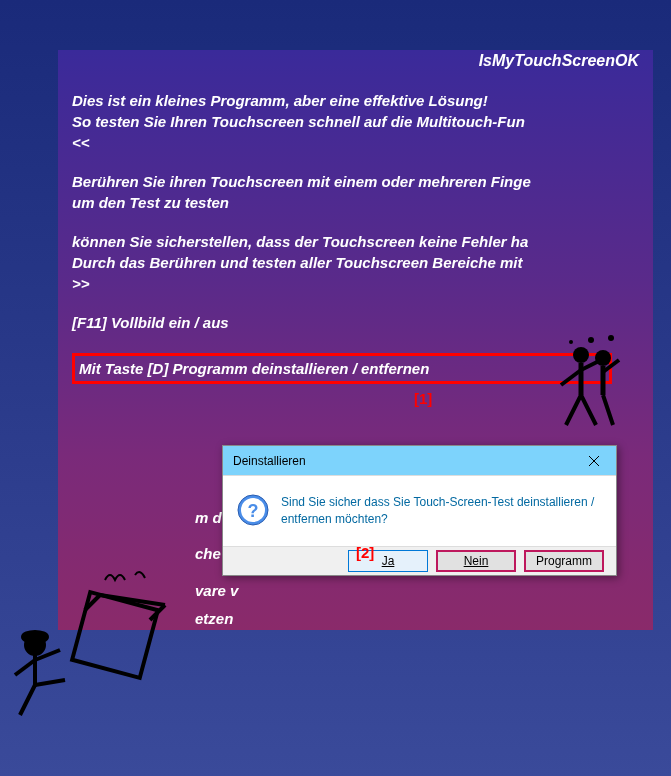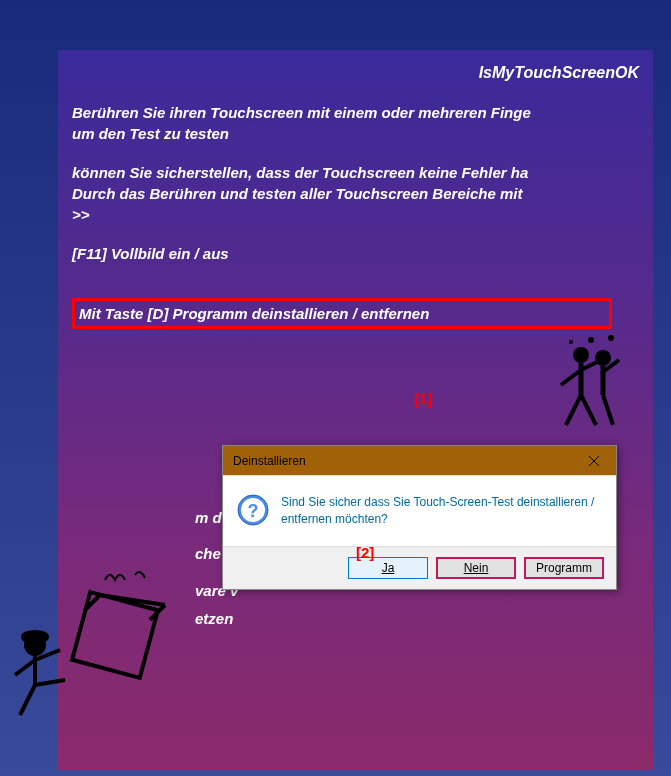--- a/index.html
+++ b/index.html
@@ -13,42 +13,42 @@
       background: linear-gradient(180deg, #1a2a7a 0%, #2a3a8a 50%, #3a4a9a 100%);
       font-family: Arial, sans-serif;
       position: relative;
       overflow: hidden;
     }
     .app-window {
       position: absolute;
       left: 58px;
       top: 50px;
       width: 595px;
-      height: 720px;
+      height: 580px;
       background: linear-gradient(180deg, #3a2a9a 0%, #5a2a8a 40%, #7a2a7a 70%, #8a2a6a 100%);
       color: white;
-      padding: 12px 14px;
+      padding: 0 14px;
       font-weight: bold;
       font-style: italic;
       font-size: 15px;
       line-height: 1.4;
     }
     .app-title {
       text-align: right;
       font-size: 16px;
       margin-bottom: 18px;
       font-style: italic;
     }
     .text-block {
       margin-bottom: 18px;
     }
     .highlight-box {
       border: 3px solid #ff0000;
       padding: 2px 4px;
-      margin-top: 16px;
+      margin-top: 2px;
       display: inline-block;
       width: 540px;
     }
     .annotation-1 {
       position: absolute;
       left: 414px;
       top: 390px;
       color: #ff0000;
       font-weight: bold;
       font-size: 15px;
@@ -70,21 +70,21 @@
       width: 395px;
       background: #ffffff;
       border: 1px solid #888;
       box-shadow: 2px 2px 8px rgba(0,0,0,0.4);
       font-family: 'Segoe UI', Arial, sans-serif;
       font-style: normal;
       font-weight: normal;
     }
     .dialog-titlebar {
       height: 30px;
-      background: #a16207;
+      background: #7dd3fc;
       display: flex;
       align-items: center;
       justify-content: space-between;
       padding: 0 0 0 10px;
       border-bottom: 1px solid #ddd;
     }
     .dialog-title {
       font-size: 12px;
       color: #000;
     }
@@ -109,21 +109,21 @@
       height: 32px;
       flex-shrink: 0;
     }
     .dialog-message {
       font-size: 12px;
       color: #0369a1;
       line-height: 1.4;
     }
     .dialog-footer {
       background: #f0f0f0;
-      padding: 10px 12px;
+      padding: 3px 12px;
       display: flex;
       justify-content: flex-end;
       gap: 8px;
       border-top: 1px solid #ddd;
     }
     .dialog-btn {
       min-width: 80px;
       height: 22px;
       background: #e1e1e1;
       border: 2px solid #be185d;
@@ -162,20 +162,25 @@
       font-size: 15px;
       line-height: 1.9;
     }
   </style>
 </head>
 <body>
 
 <div class="app-window">
   <div class="app-title">IsMyTouchScreenOK </div>
   
+  <div class="text-block">
+    <div>Dies ist ein kleines Programm, aber eine effektive Lösung!</div>
+    <div>So testen Sie Ihren Touchscreen schnell auf die Multitouch-Fun</div>
+    <div>&lt;&lt;</div>
+  </div>
   
   <div class="text-block">
     <div>Berühren Sie ihren Touchscreen mit einem oder mehreren Finge</div>
     <div>um den Test zu testen</div>
   </div>
   
   <div class="text-block">
     <div>können Sie sicherstellen, dass der Touchscreen keine Fehler ha</div>
     <div>Durch das Berühren und testen aller Touchscreen Bereiche mit</div>
     <div>&gt;&gt;</div>

